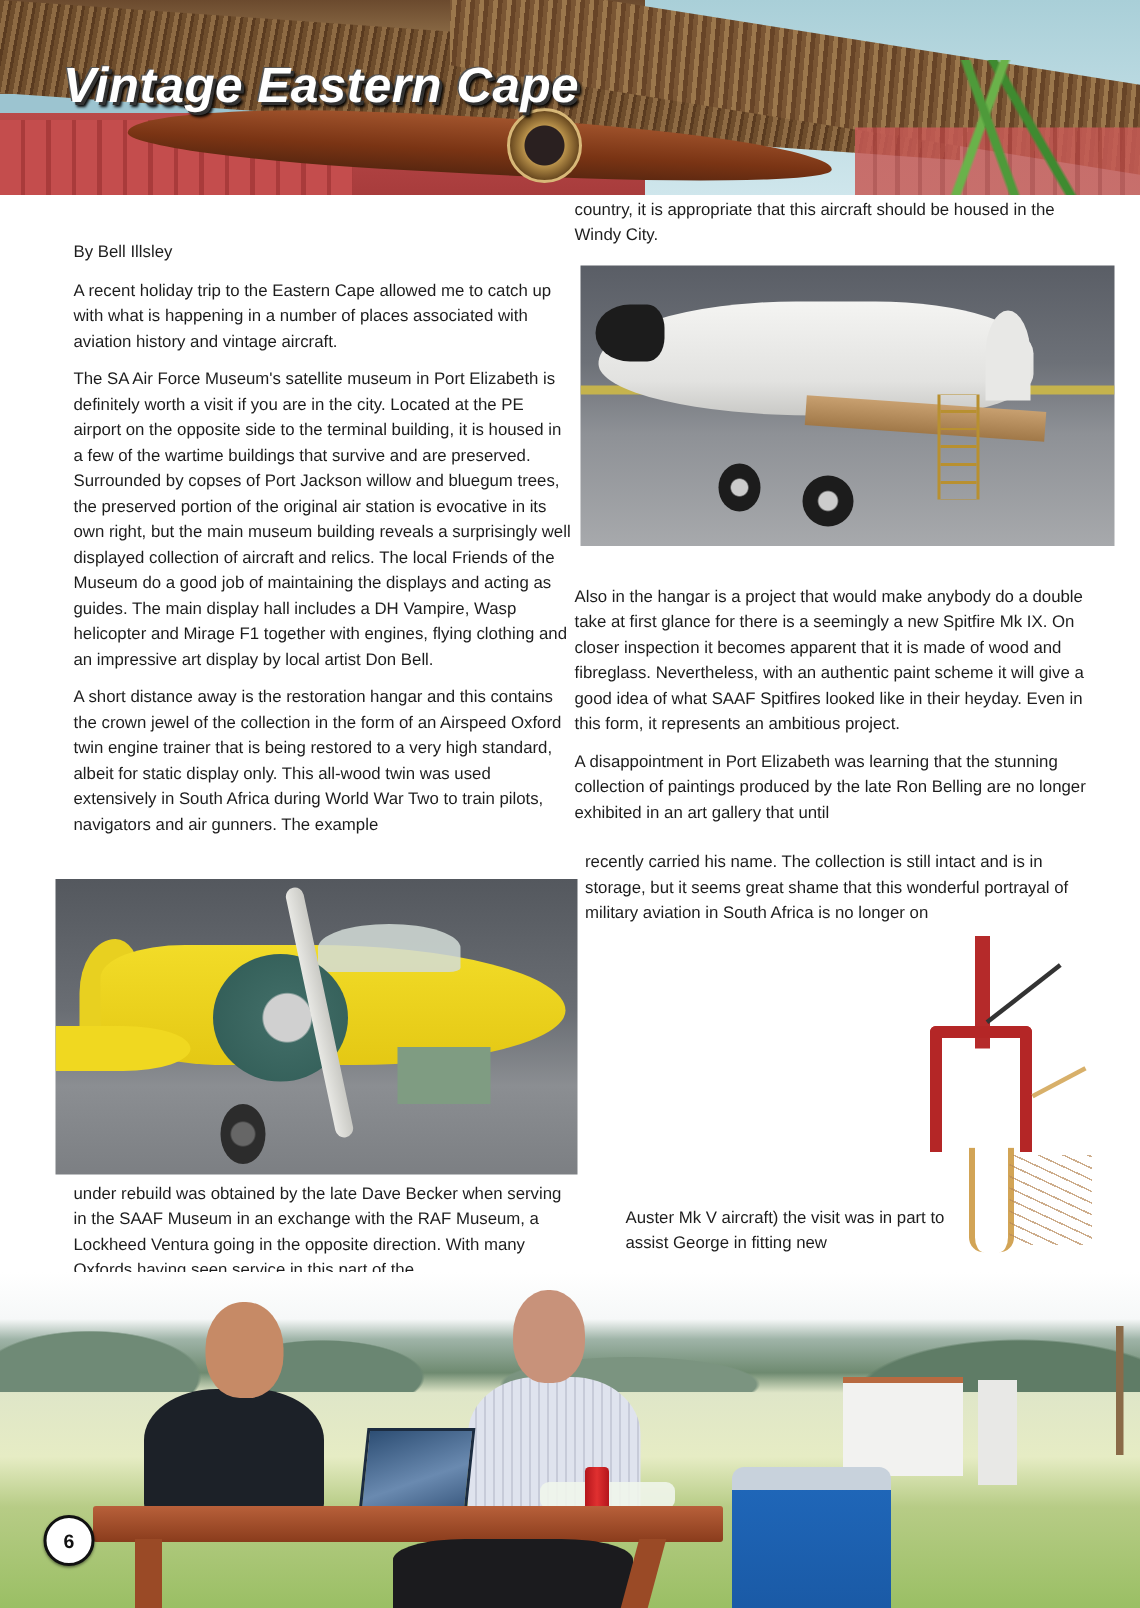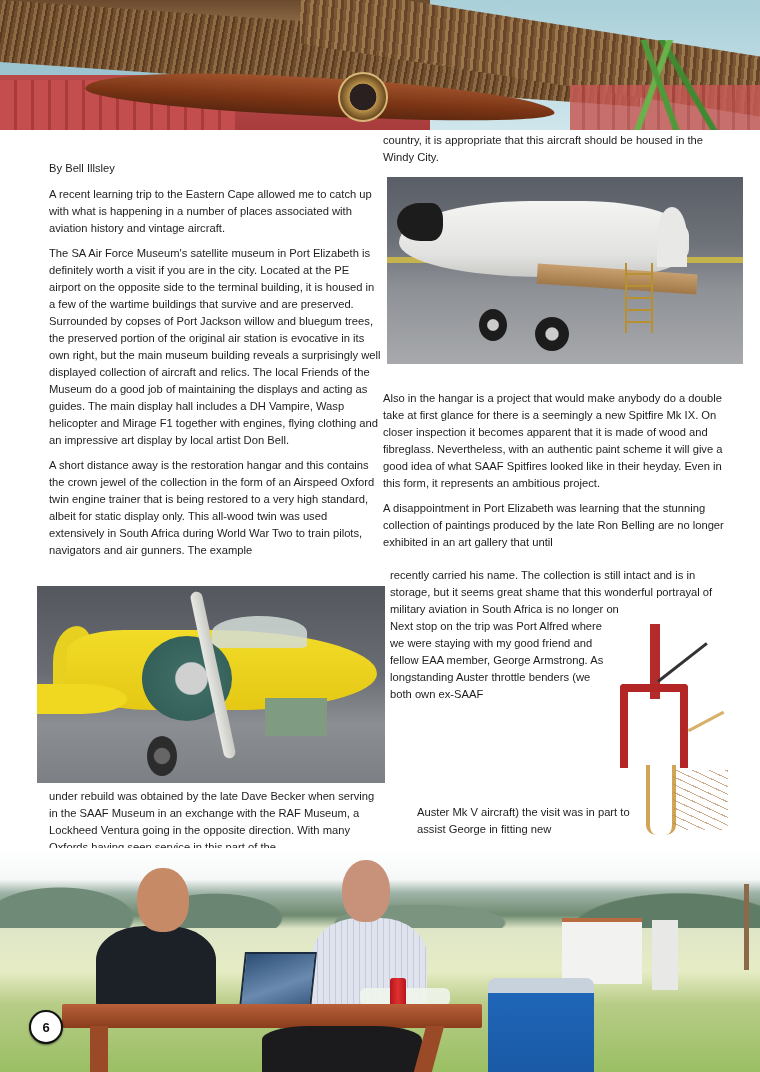--- a/index.html
+++ b/index.html
@@ -251,26 +251,27 @@
 
 <div class="banner">
   <div class="sky-right"></div>
   <div class="thatch"></div>
   <div class="thatch2"></div>
   <div class="curtain"></div>
   <div class="curtain-r"></div>
   <div class="propeller"></div>
   <div class="hub"></div>
   <div class="plant"></div>
+  <div class="banner-title">Vintage Eastern Cape</div>
 </div>
 
 <div class="col-text byline">By Bell Illsley</div>
 
 <div class="col-text left-col" style="top:186px;">
-  <p>A recent learning trip to the Eastern Cape allowed me to catch up with what is happening in a number of places associated with aviation history and vintage aircraft.</p>
+  <p>A recent holiday trip to the Eastern Cape allowed me to catch up with what is happening in a number of places associated with aviation history and vintage aircraft.</p>
   <p>The SA Air Force Museum's satellite museum in Port Elizabeth is definitely worth a visit if you are in the city. Located at the PE airport on the opposite side to the terminal building, it is housed in a few of the wartime buildings that survive and are preserved. Surrounded by copses of Port Jackson willow and bluegum trees, the preserved portion of the original air station is evocative in its own right, but the main museum building reveals a surprisingly well displayed collection of aircraft and relics. The local Friends of the Museum do a good job of maintaining the displays and acting as guides. The main display hall includes a DH Vampire, Wasp helicopter and Mirage F1 together with engines, flying clothing and an impressive art display by local artist Don Bell.</p>
   <p> A short distance away is the restoration hangar and this contains the crown jewel of the collection in the form of an Airspeed Oxford twin engine trainer that is being restored to a very high standard, albeit for static display only. This all-wood twin was used extensively in South Africa during World War Two to train pilots, navigators and air gunners. The example</p>
 </div>
 
 <div class="photo oxford">
   <div class="tailfin"></div>
   <div class="body"></div>
   <div class="canopy"></div>
   <div class="wing"></div>
   <div class="nacelle"></div>
@@ -299,21 +300,20 @@
 </div>
 
 <div class="col-text right-col" style="top:390px;">
   <p>Also in the hangar is a project that would make anybody do a double take at first glance for there is  a seemingly a new Spitfire Mk IX. On closer inspection it becomes apparent that it is made of wood and fibreglass.  Nevertheless, with an authentic paint scheme it will give a good idea of what SAAF Spitfires looked like in their heyday. Even in this form, it represents an ambitious project.</p>
   <p style="margin-bottom:0;">A disappointment in Port Elizabeth was learning that the stunning collection of paintings produced by the late Ron Belling are no longer exhibited in an art gallery that until</p>
 </div>
 <div class="col-text" style="left:390px; top:567px; width:338px;">
   <p style="margin-bottom:12px;">recently carried his name. The collection is still intact and is in storage, but it seems great shame that this wonderful portrayal of military aviation in South Africa is no longer on</p>
 </div>
 <div class="col-text" style="left:390px; top:618px; width:220px;">
-  <p style="margin-bottom:0;">Next stop on the trip was Port Alfred where we were staying with my good friend and fellow EAA member, George Armstrong. As longstanding Auster throttle benders (we both own ex-SAAF</p>
 </div>
 <div class="col-text" style="left:383px; top:804px; width:230px;margin-left:34px;">
   <p>Auster Mk V aircraft) the visit was in part to assist George in fitting new</p>
 </div>
 
 <div class="photo press">
   <div class="column"></div>
   <div class="frame"></div>
   <div class="lever"></div>
   <div class="handle"></div>

